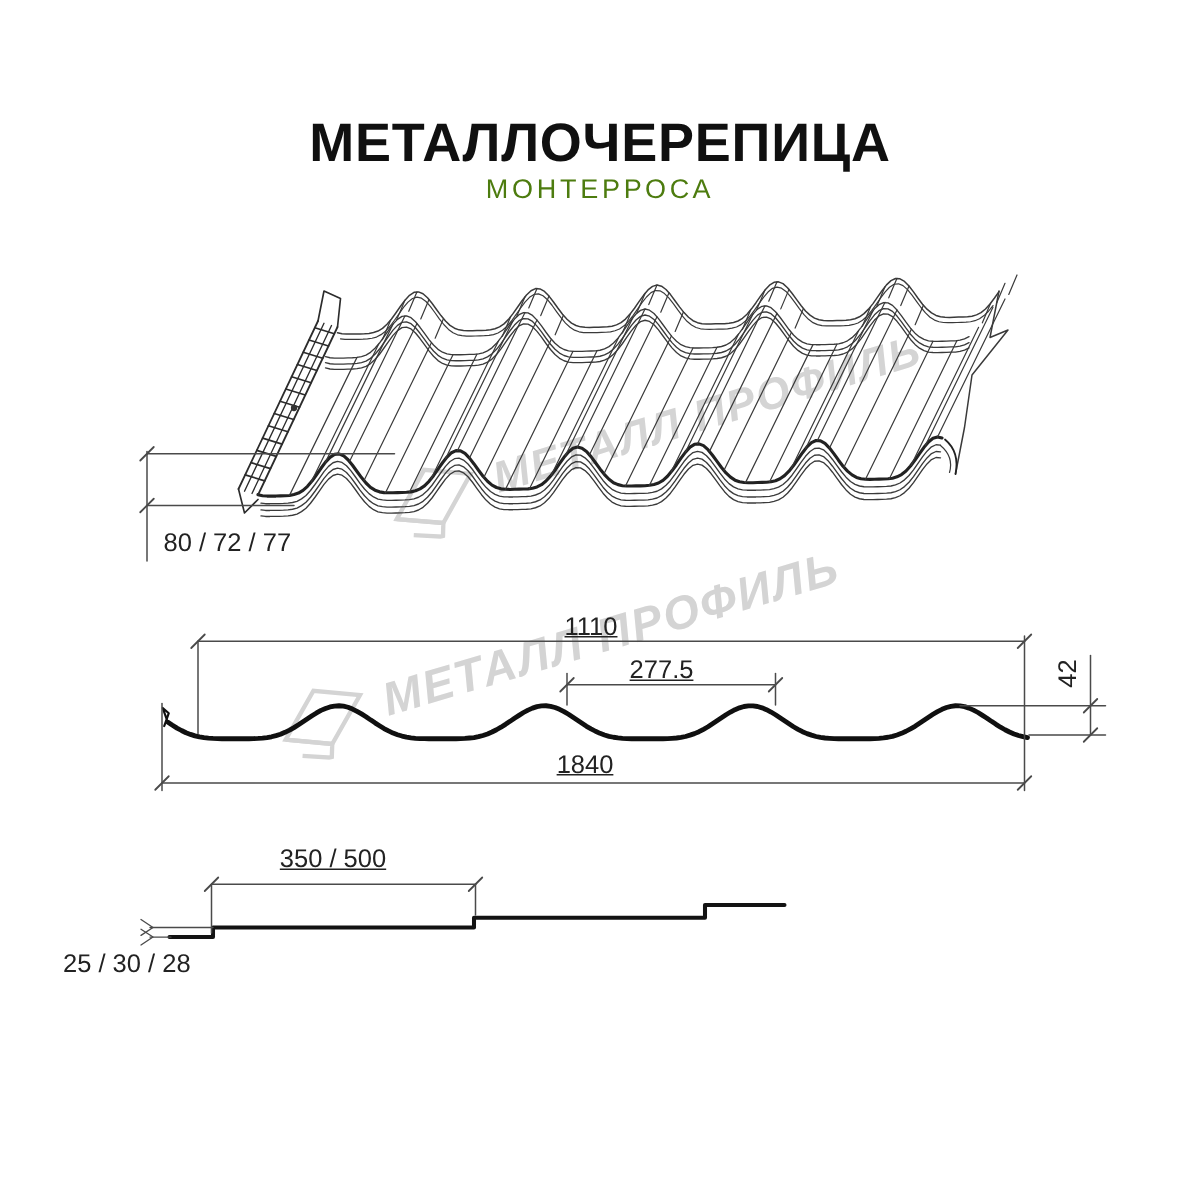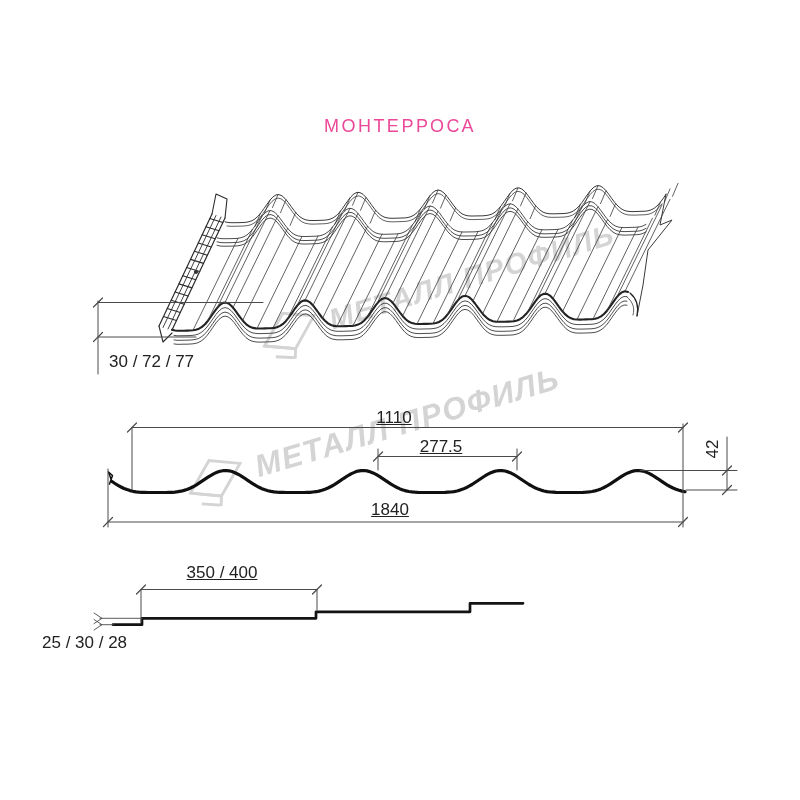--- a/index.html
+++ b/index.html
@@ -1,21 +1,21 @@
 <!DOCTYPE html>
 <html><head>
 <meta charset="utf-8">
 <style>
   html,body{margin:0;padding:0;background:#ffffff;}
   #page{position:relative;width:800px;height:800px;background:#fff;overflow:hidden;
         font-family:"Liberation Sans","DejaVu Sans",sans-serif;}
   .title{position:absolute;left:400px;top:74px;transform:translateX(-50%);
          font-size:36px;font-weight:800;letter-spacing:0.5px;color:#101010;white-space:nowrap;}
   .subtitle{position:absolute;left:400px;top:116px;transform:translateX(-50%);
-         font-size:18px;font-weight:400;letter-spacing:2.5px;color:#ec4899;white-space:nowrap;}
+         font-size:18px;font-weight:400;letter-spacing:2.5px;color:#4d7c0f;white-space:nowrap;}
   .dim{position:absolute;font-size:17px;color:#222;white-space:nowrap;line-height:1;}
   .dim.center{transform:translateX(-50%);text-decoration:underline;}
   .dim.rot{transform:translate(-50%,-50%) rotate(-90deg);}
   .wm{position:absolute;display:flex;align-items:center;gap:9px;
       transform-origin:0 50%;pointer-events:none;}
   .wm .wm-text{font-size:29px;font-weight:700;letter-spacing:1.5px;white-space:nowrap;
       font-style:italic;}
   #cv{position:absolute;left:0;top:0;}
 </style>
 </head>
@@ -169,22 +169,23 @@
       <line x1="136.5" y1="594" x2="145.5" y2="585" stroke="#4a4a4a" stroke-width="1.2" stroke-linecap="round"></line>
       <line x1="312.5" y1="594" x2="321.5" y2="585" stroke="#4a4a4a" stroke-width="1.2" stroke-linecap="round"></line>
       <line x1="141" y1="589.5" x2="141" y2="622" stroke="#4a4a4a" stroke-width="1" stroke-linecap="round"></line>
       <line x1="317" y1="589.5" x2="317" y2="610" stroke="#4a4a4a" stroke-width="1" stroke-linecap="round"></line>
       <line x1="100" y1="618.3" x2="142" y2="618.3" stroke="#4a4a4a" stroke-width="0.9" stroke-linecap="round"></line>
       <line x1="100" y1="624.7" x2="114" y2="624.7" stroke="#4a4a4a" stroke-width="0.9" stroke-linecap="round"></line>
       <path d="M94,613 L102,618.3 L94,623.6" fill="none" stroke="#4a4a4a" stroke-width="0.9" stroke-linejoin="round" stroke-linecap="round"></path>
       <path d="M94,619.5 L102,624.7 L94,630" fill="none" stroke="#4a4a4a" stroke-width="0.9" stroke-linejoin="round" stroke-linecap="round"></path>
     </svg>
 
+  <div class="title">МЕТАЛЛОЧЕРЕПИЦА</div>
   <div class="subtitle">МОНТЕРРОСА</div>
 
-  <div class="dim" style="left:109px;top:353px;">30 / 72 / 77</div>
+  <div class="dim" style="left:109px;top:353px;">80 / 72 / 77</div>
   <div class="dim center" style="left:394px;top:409px;">1110</div>
   <div class="dim center" style="left:441px;top:438px;">277.5</div>
   <div class="dim rot" style="left:712px;top:449px;">42</div>
   <div class="dim center" style="left:390px;top:501px;">1840</div>
-  <div class="dim center" style="left:222px;top:564px;">350 / 400</div>
+  <div class="dim center" style="left:222px;top:564px;">350 / 500</div>
   <div class="dim" style="left:42px;top:634px;">25 / 30 / 28</div>
 </div>
 
 </body></html>

